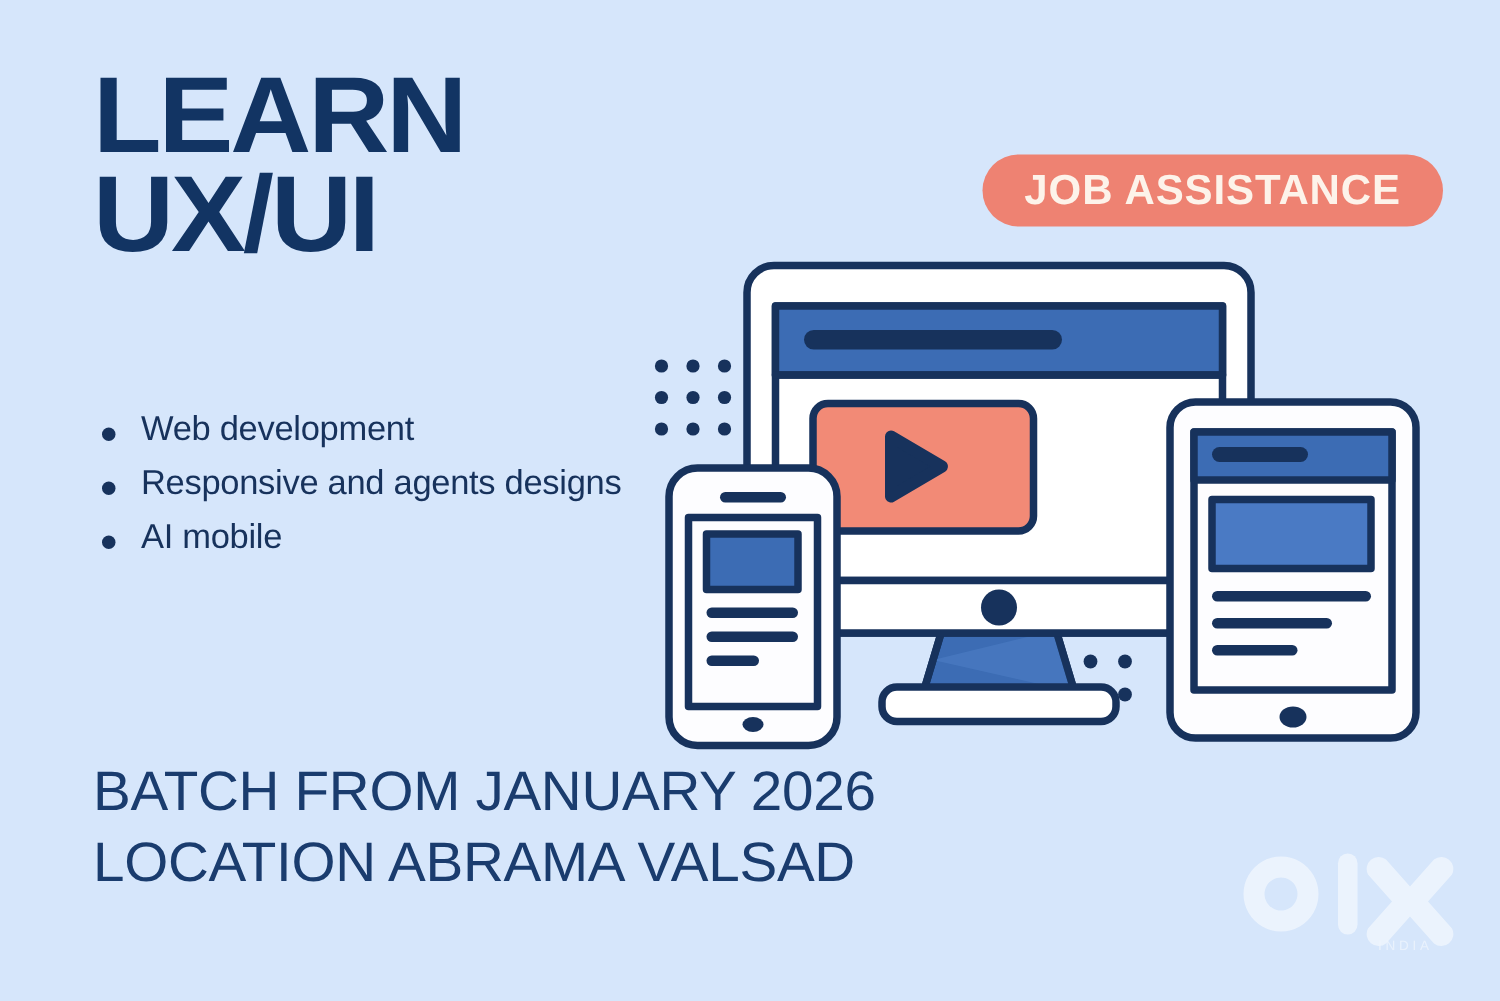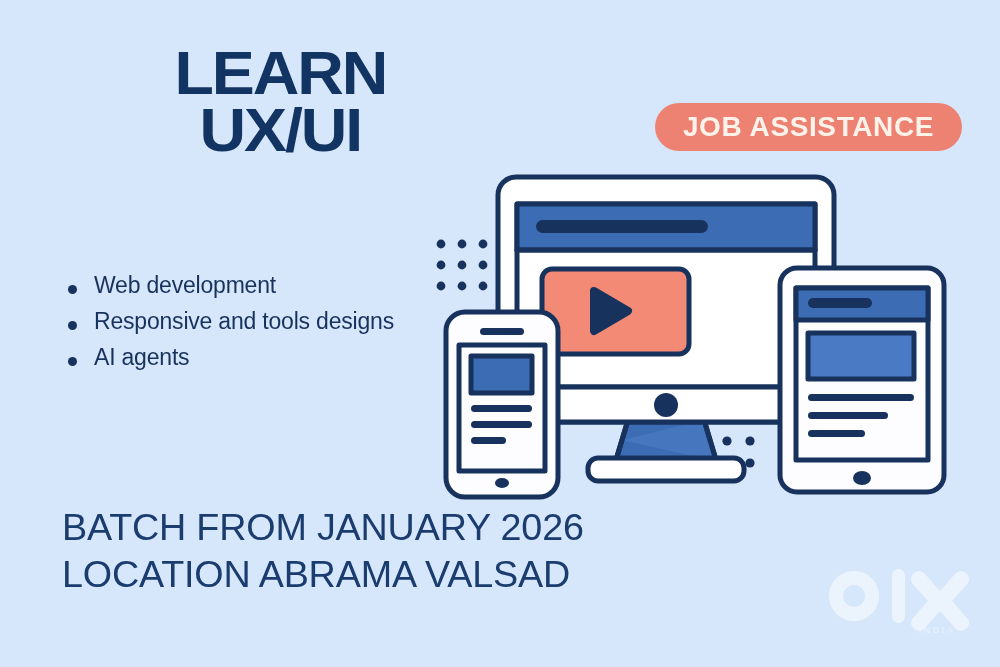--- a/index.html
+++ b/index.html
@@ -26,25 +26,24 @@
 
   
   .headline {
     position: absolute;
     left: 62px;
     top: 44px;
     width: 420px;
     color: #123463;
     font-family: "Liberation Sans", sans-serif;
     font-weight: bold;
-    font-size: 62px;
+    font-size: 72px;
     line-height: 0.92;
     letter-spacing: -2px;
     text-transform: uppercase;
-    text-align: center;
   }
   .headline .line1 { display: block; transform: scaleX(1.04); transform-origin: left center; }
   .headline .line2 { display: block; transform: scaleX(1.04); transform-origin: left center; }
 
   .bullets {
     position: absolute;
     left: 62px;
     top: 272px;
     width: 400px;
     margin: 0;
@@ -145,22 +144,22 @@
 
 <div id="banner">
 
   <div class="headline">
     <span class="line1">LEARN</span>
     <span class="line2">UX/UI</span>
   </div>
 
   <ul class="bullets">
     <li><span>Web development</span></li>
-    <li><span>Responsive and tools designs</span></li>
-    <li><span>AI agents</span></li>
+    <li><span>Responsive and agents designs</span></li>
+    <li><span>AI mobile</span></li>
   </ul>
 
   <div class="job-pill">JOB ASSISTANCE</div>
 
   <div class="footer-lines">
     <span class="fl">BATCH FROM JANUARY 2026</span>
     <span class="fl">LOCATION ABRAMA VALSAD</span>
   </div>
 
   <div id="illustration">

